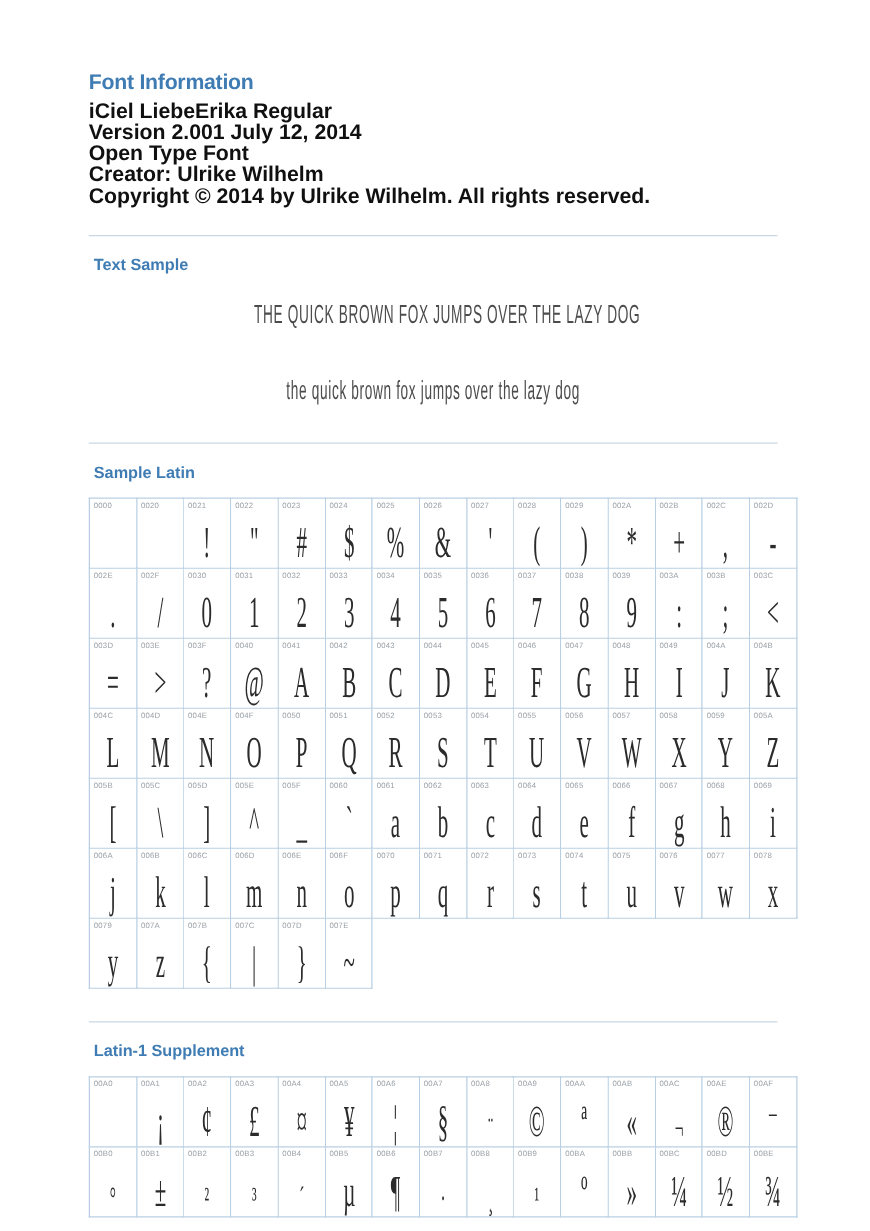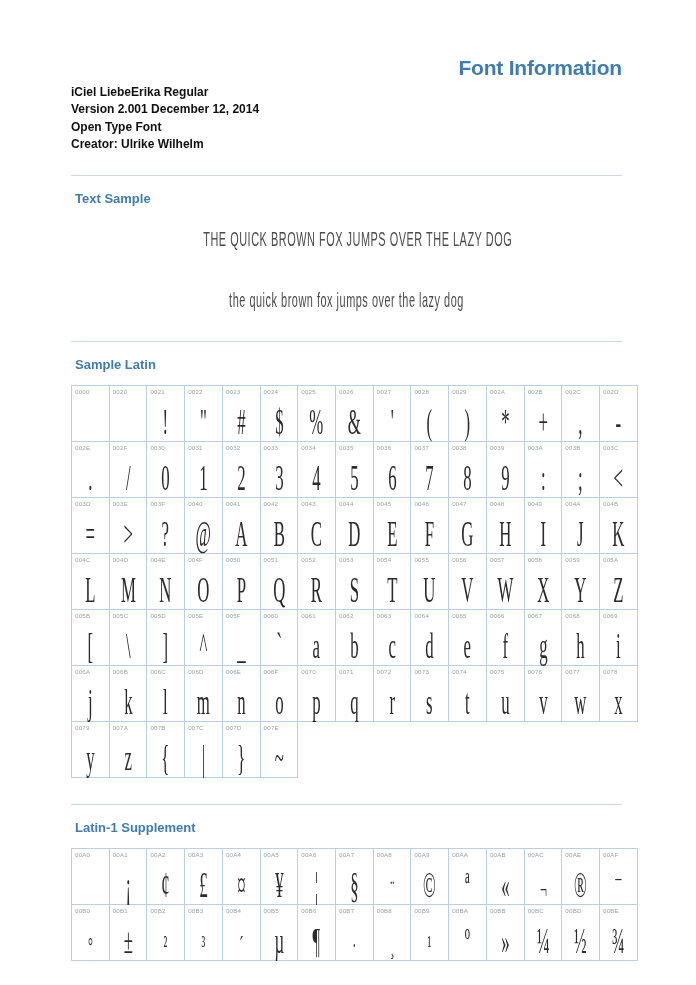--- a/index.html
+++ b/index.html
@@ -24,36 +24,35 @@
   }
   .content {
     position: absolute;
     left: 71px;
     top: 0;
     width: 551px;
   }
 
   
   .doc-title {
-    font-size: 21px;
+    font-size: 17px;
     font-weight: bold;
     color: #3f7cb4;
     letter-spacing: -0.2px;
     margin: 0;
     padding-top: 56px;
     line-height: 1.15;
-    text-align: right;
   }
   .meta-list {
     margin: 4px 0 0 0;
     padding: 0;
     list-style: none;
   }
   .meta-list li {
-    font-size: 12px;
+    font-size: 17px;
     font-weight: bold;
     color: #101010;
     line-height: 17.2px;
     white-space: nowrap;
   }
 
   
   .rule {
     height: 1px;
     background: #c9d8e4;
@@ -150,23 +149,24 @@
 </head>
 <body>
 
 <div class="page">
   <div class="content">
 
     <h1 class="doc-title">Font Information</h1>
 
     <ul class="meta-list">
       <li>iCiel LiebeErika Regular</li>
-      <li>Version 2.001 December 12, 2014</li>
+      <li>Version 2.001 July 12, 2014</li>
       <li>Open Type Font</li>
       <li>Creator: Ulrike Wilhelm</li>
+      <li>Copyright © 2014 by Ulrike Wilhelm. All rights reserved.</li>
     </ul>
 
     <div style="height:22px"></div>
     <div class="rule"></div>
     <h2 class="section-head">Text Sample</h2>
 
     <div class="sample-wrap">
       <div class="sample-line sample-upper">THE QUICK BROWN FOX JUMPS OVER THE LAZY DOG</div>
       <div class="sample-line sample-lower">the quick brown fox jumps over the lazy dog</div>
     </div>

